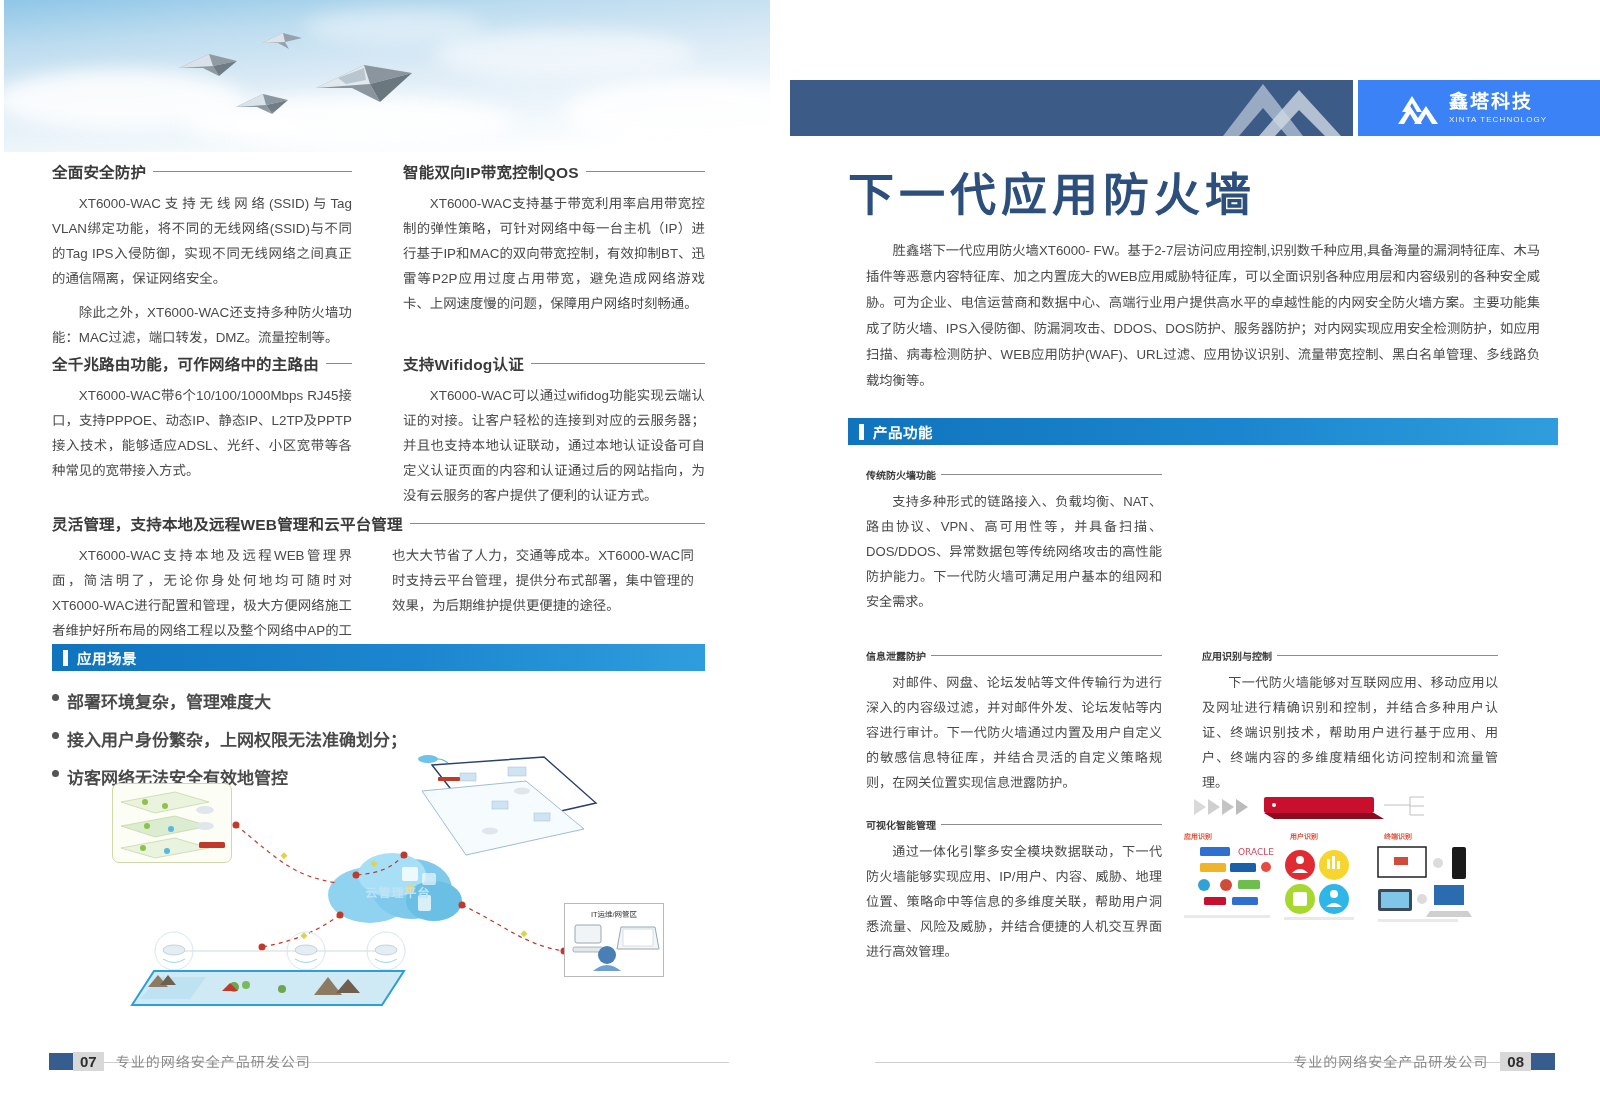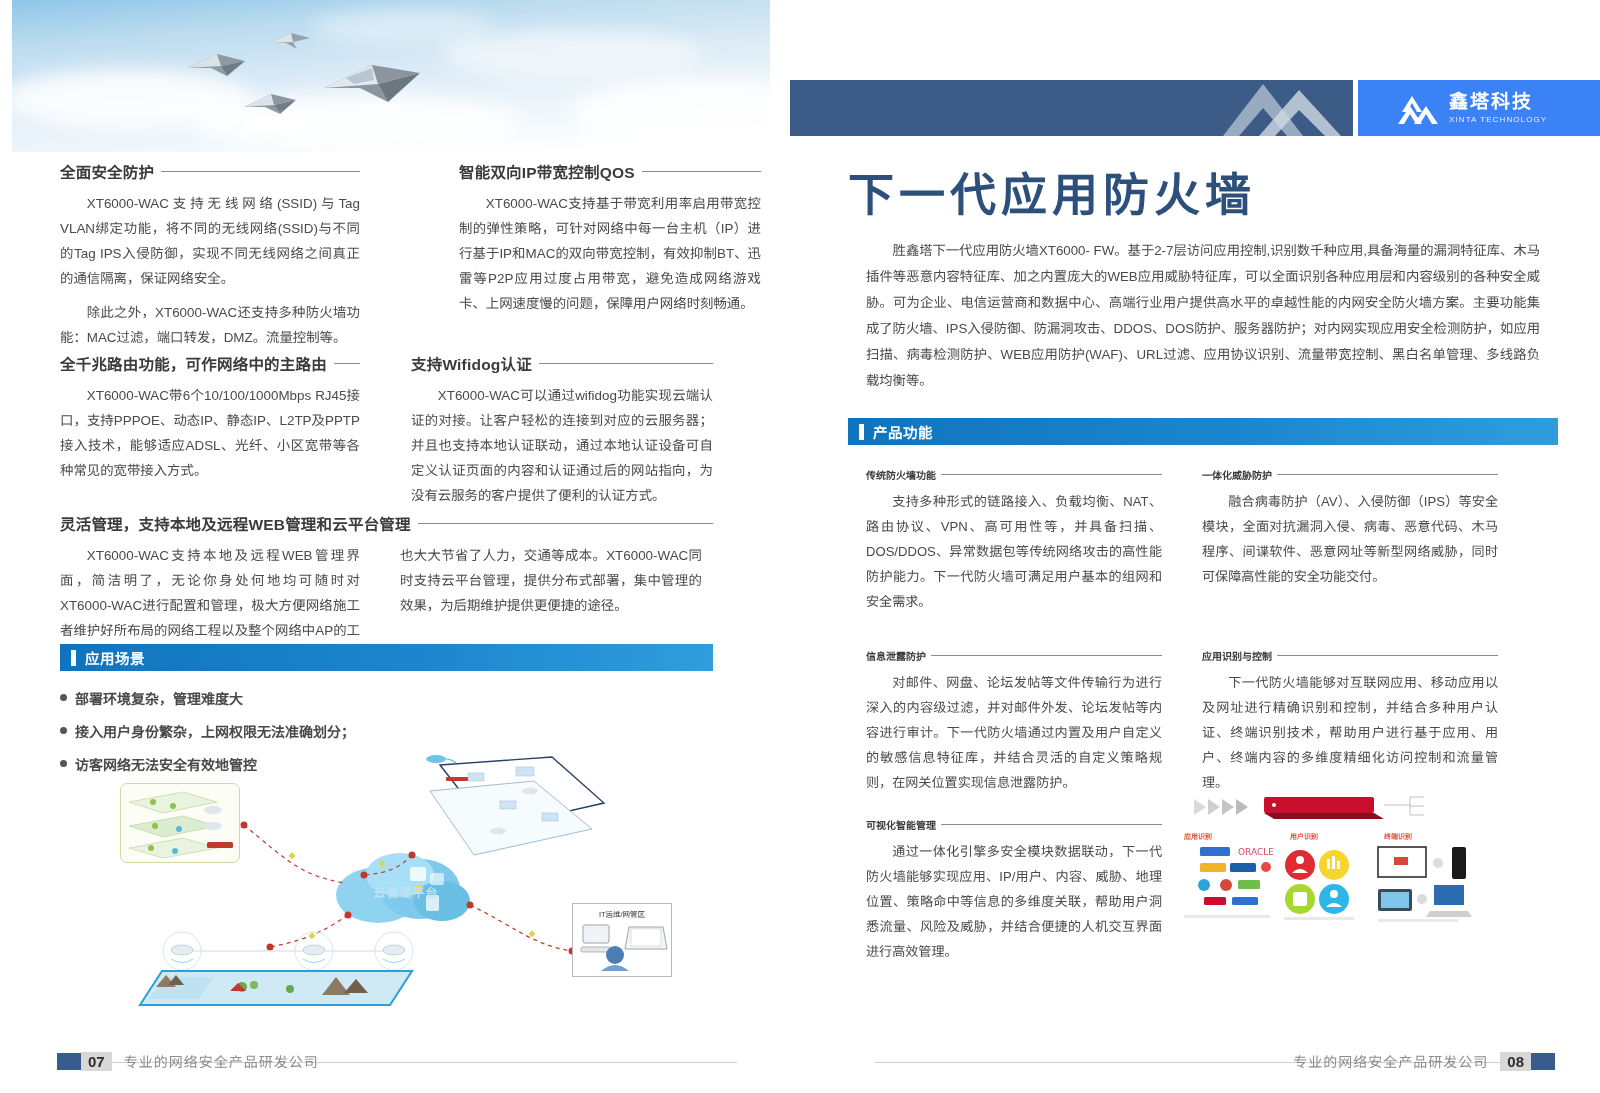--- a/index.html
+++ b/index.html
@@ -1,18 +1,18 @@
 <!DOCTYPE html>
 <html lang="zh-CN"><head>
 <meta charset="utf-8">
 <style>
   html,body{margin:0;padding:0;background:#fff;}
   body{width:1600px;height:1093px;overflow:hidden;font-family:"Liberation Sans","DejaVu Sans",sans-serif;color:#3a3a3a;}
   .page{position:absolute;top:0;height:1093px;background:#fff;}
-  .page-left{left:12px;width:770px;}
+  .page-left{left:4px;width:770px;}
   .page-right{left:770px;width:830px;}
 
   
   .sky{position:absolute;left:0;top:0;width:770px;height:152px;overflow:hidden;
        background:linear-gradient(175deg,#8fc6e8 0%,#bcdcef 22%,#dcebf6 48%,#eef6fb 70%,#ffffff 92%);}
   .cloud{position:absolute;background:#fff;border-radius:50%;filter:blur(9px);opacity:.85;}
   .c1{left:-10px;top:70px;width:250px;height:60px;}
   .c2{left:180px;top:95px;width:330px;height:55px;opacity:.9;}
   .c3{left:430px;top:30px;width:260px;height:48px;opacity:.55;}
   .c4{left:560px;top:78px;width:260px;height:70px;}
@@ -26,21 +26,21 @@
   .hd .rule{flex:1 1 auto;height:1px;background:#8a8a8a;margin-left:7px;min-width:14px;}
   .para{font-size:13.4px;line-height:25px;color:#4a4a4a;text-indent:2em;margin-top:9px;text-align:justify;}
   .para.noind{text-indent:0;}
 
   
   .bluebar{height:27px;background:linear-gradient(90deg,#0f74bd 0%,#1b86cf 55%,#2f9ddd 100%);
            display:flex;align-items:center;}
   .bluebar .tick{width:5px;height:16px;background:#fff;margin-left:11px;margin-right:9px;}
   .bluebar .t{color:#fff;font-weight:bold;font-size:14.5px;letter-spacing:.5px;}
 
-  .bullets{display:flex;margin-top:17px;font-size:14px;font-weight:bold;color:#4a4a4a;}
+  .bullets{display:flex;margin-top:17px;font-size:17px;font-weight:bold;color:#4a4a4a;}
   .bcolA{width:330px;}
   .bcolB{width:300px;}
   .bitem{display:flex;align-items:flex-start;margin-bottom:13px;white-space:nowrap;}
   .dot{width:7px;height:7px;border-radius:50%;background:#555;margin-top:6px;margin-right:8px;flex:none;}
 
   
   .footer-l{position:absolute;left:45px;bottom:22px;display:flex;align-items:center;}
   .footer-r{position:absolute;right:45px;bottom:22px;display:flex;align-items:center;}
   .fbar{width:24px;height:17px;background:#365d8d;}
   .fnum{background:#d8d8d8;color:#2d2d2d;font-size:15px;font-weight:bold;padding:1px 7px;height:17px;
@@ -124,21 +124,21 @@
 
   <div class="lcol" style="left:48px;top:160px;width:300px;">
     <div class="hd">
         <span>全面安全防护</span>
         <span class="rule"></span>
       </div>
     <div class="para">XT6000-WAC支持无线网络(SSID)与Tag VLAN绑定功能，将不同的无线网络(SSID)与不同的Tag IPS入侵防御，实现不同无线网络之间真正的通信隔离，保证网络安全。</div>
     <div class="para">除此之外，XT6000-WAC还支持多种防火墙功能：MAC过滤，端口转发，DMZ。流量控制等。</div>
   </div>
 
-  <div class="lcol" style="left:399px;top:160px;width:302px;margin-left:48px;">
+  <div class="lcol" style="left:399px;top:160px;width:302px;">
     <div class="hd">
         <span>智能双向IP带宽控制QOS</span>
         <span class="rule"></span>
       </div>
     <div class="para">XT6000-WAC支持基于带宽利用率启用带宽控制的弹性策略，可针对网络中每一台主机（IP）进行基于IP和MAC的双向带宽控制，有效抑制BT、迅雷等P2P应用过度占用带宽，避免造成网络游戏卡、上网速度慢的问题，保障用户网络时刻畅通。</div>
   </div>
 
   <div class="lcol" style="left:48px;top:352px;width:300px;">
     <div class="hd">
         <span>全千兆路由功能，可作网络中的主路由</span>
@@ -354,27 +354,20 @@
     </div>
 
     <div class="two" style="padding:0 18px;">
       <div class="cell">
         <div class="sub">
             <span>传统防火墙功能</span>
             <span class="rule"></span>
           </div>
         <div class="sp">支持多种形式的链路接入、负载均衡、NAT、路由协议、VPN、高可用性等，并具备扫描、DOS/DDOS、异常数据包等传统网络攻击的高性能防护能力。下一代防火墙可满足用户基本的组网和安全需求。</div>
       </div>
-      <div class="cell">
-        <div class="sub">
-            <span>一体化威胁防护</span>
-            <span class="rule"></span>
-          </div>
-        <div class="sp">融合病毒防护（AV）、入侵防御（IPS）等安全模块，全面对抗漏洞入侵、病毒、恶意代码、木马程序、间谍软件、恶意网址等新型网络威胁，同时可保障高性能的安全功能交付。</div>
-      </div>
     </div>
 
     <div class="two" style="padding:0 18px;margin-top:34px;">
       <div class="cell">
         <div class="sub">
             <span>信息泄露防护</span>
             <span class="rule"></span>
           </div>
         <div class="sp">对邮件、网盘、论坛发帖等文件传输行为进行深入的内容级过滤，并对邮件外发、论坛发帖等内容进行审计。下一代防火墙通过内置及用户自定义的敏感信息特征库，并结合灵活的自定义策略规则，在网关位置实现信息泄露防护。</div>
       </div>

